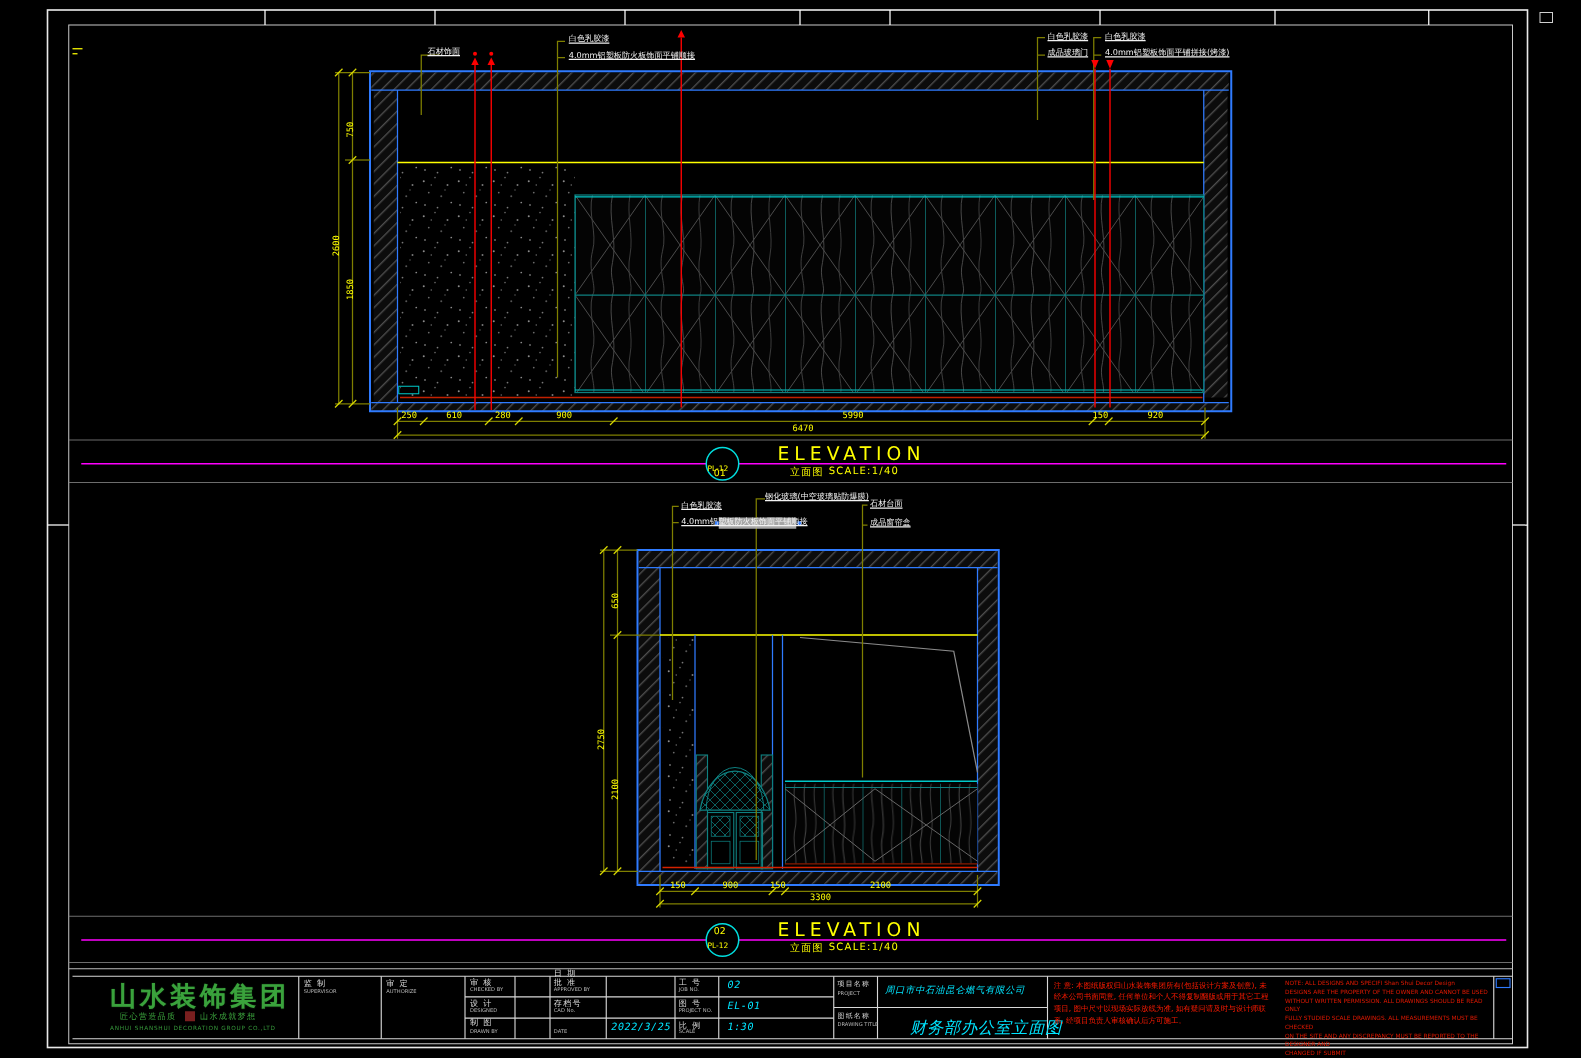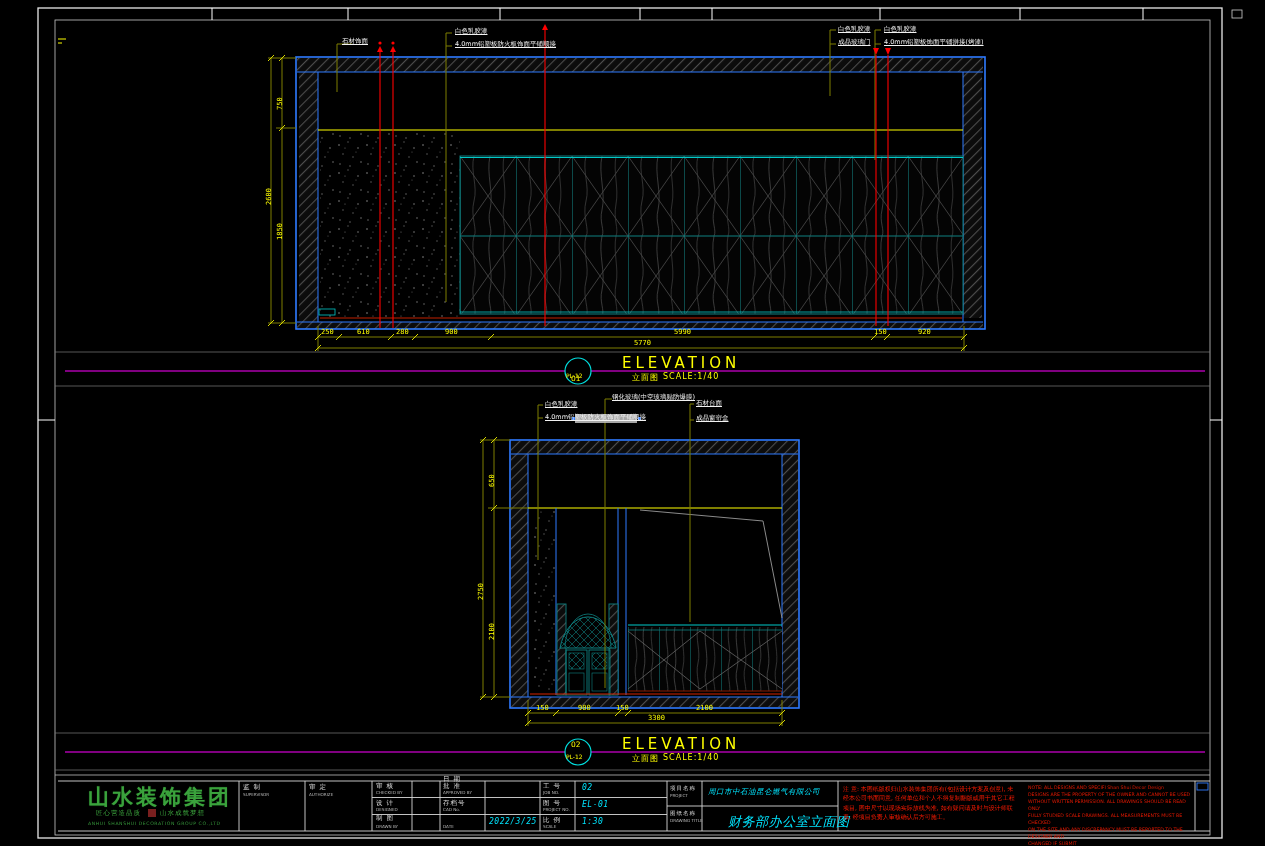--- a/index.html
+++ b/index.html
@@ -299,21 +299,21 @@
 <div class="t lbl" style="left:884px;top:26px;">白色乳胶漆</div>
 <div class="t lbl" style="left:884px;top:39px;">4.0mm铝塑板饰面平铺拼接(烤漆)</div>
 
 <div class="t dim" style="left:321px;top:328px;">250</div>
 <div class="t dim" style="left:357px;top:328px;">610</div>
 <div class="t dim" style="left:396px;top:328px;">280</div>
 <div class="t dim" style="left:445px;top:328px;">900</div>
 <div class="t dim" style="left:674px;top:328px;">5990</div>
 <div class="t dim" style="left:874px;top:328px;">150</div>
 <div class="t dim" style="left:918px;top:328px;">920</div>
-<div class="t dim" style="left:634px;top:339px;">5770</div>
+<div class="t dim" style="left:634px;top:339px;">6470</div>
 <div class="t dim dimv" style="left:276px;top:110px;">750</div>
 <div class="t dim dimv" style="left:276px;top:240px;">1850</div>
 <div class="t dim dimv" style="left:265px;top:205px;">2600</div>
 
 <div class="t yell" style="left:571px;top:375px;font-size:7.5px;text-align:right;">01</div>
 <div class="t yell" style="left:566px;top:373px;font-size:6px;">PL-12</div>
 <div class="t ttl" style="left:622px;top:354px;">ELEVATION</div>
 <div class="t sub" style="left:632px;top:372px;">立面图</div>
 <div class="t sub" style="left:663px;top:372px;">SCALE:1/40</div>
 

